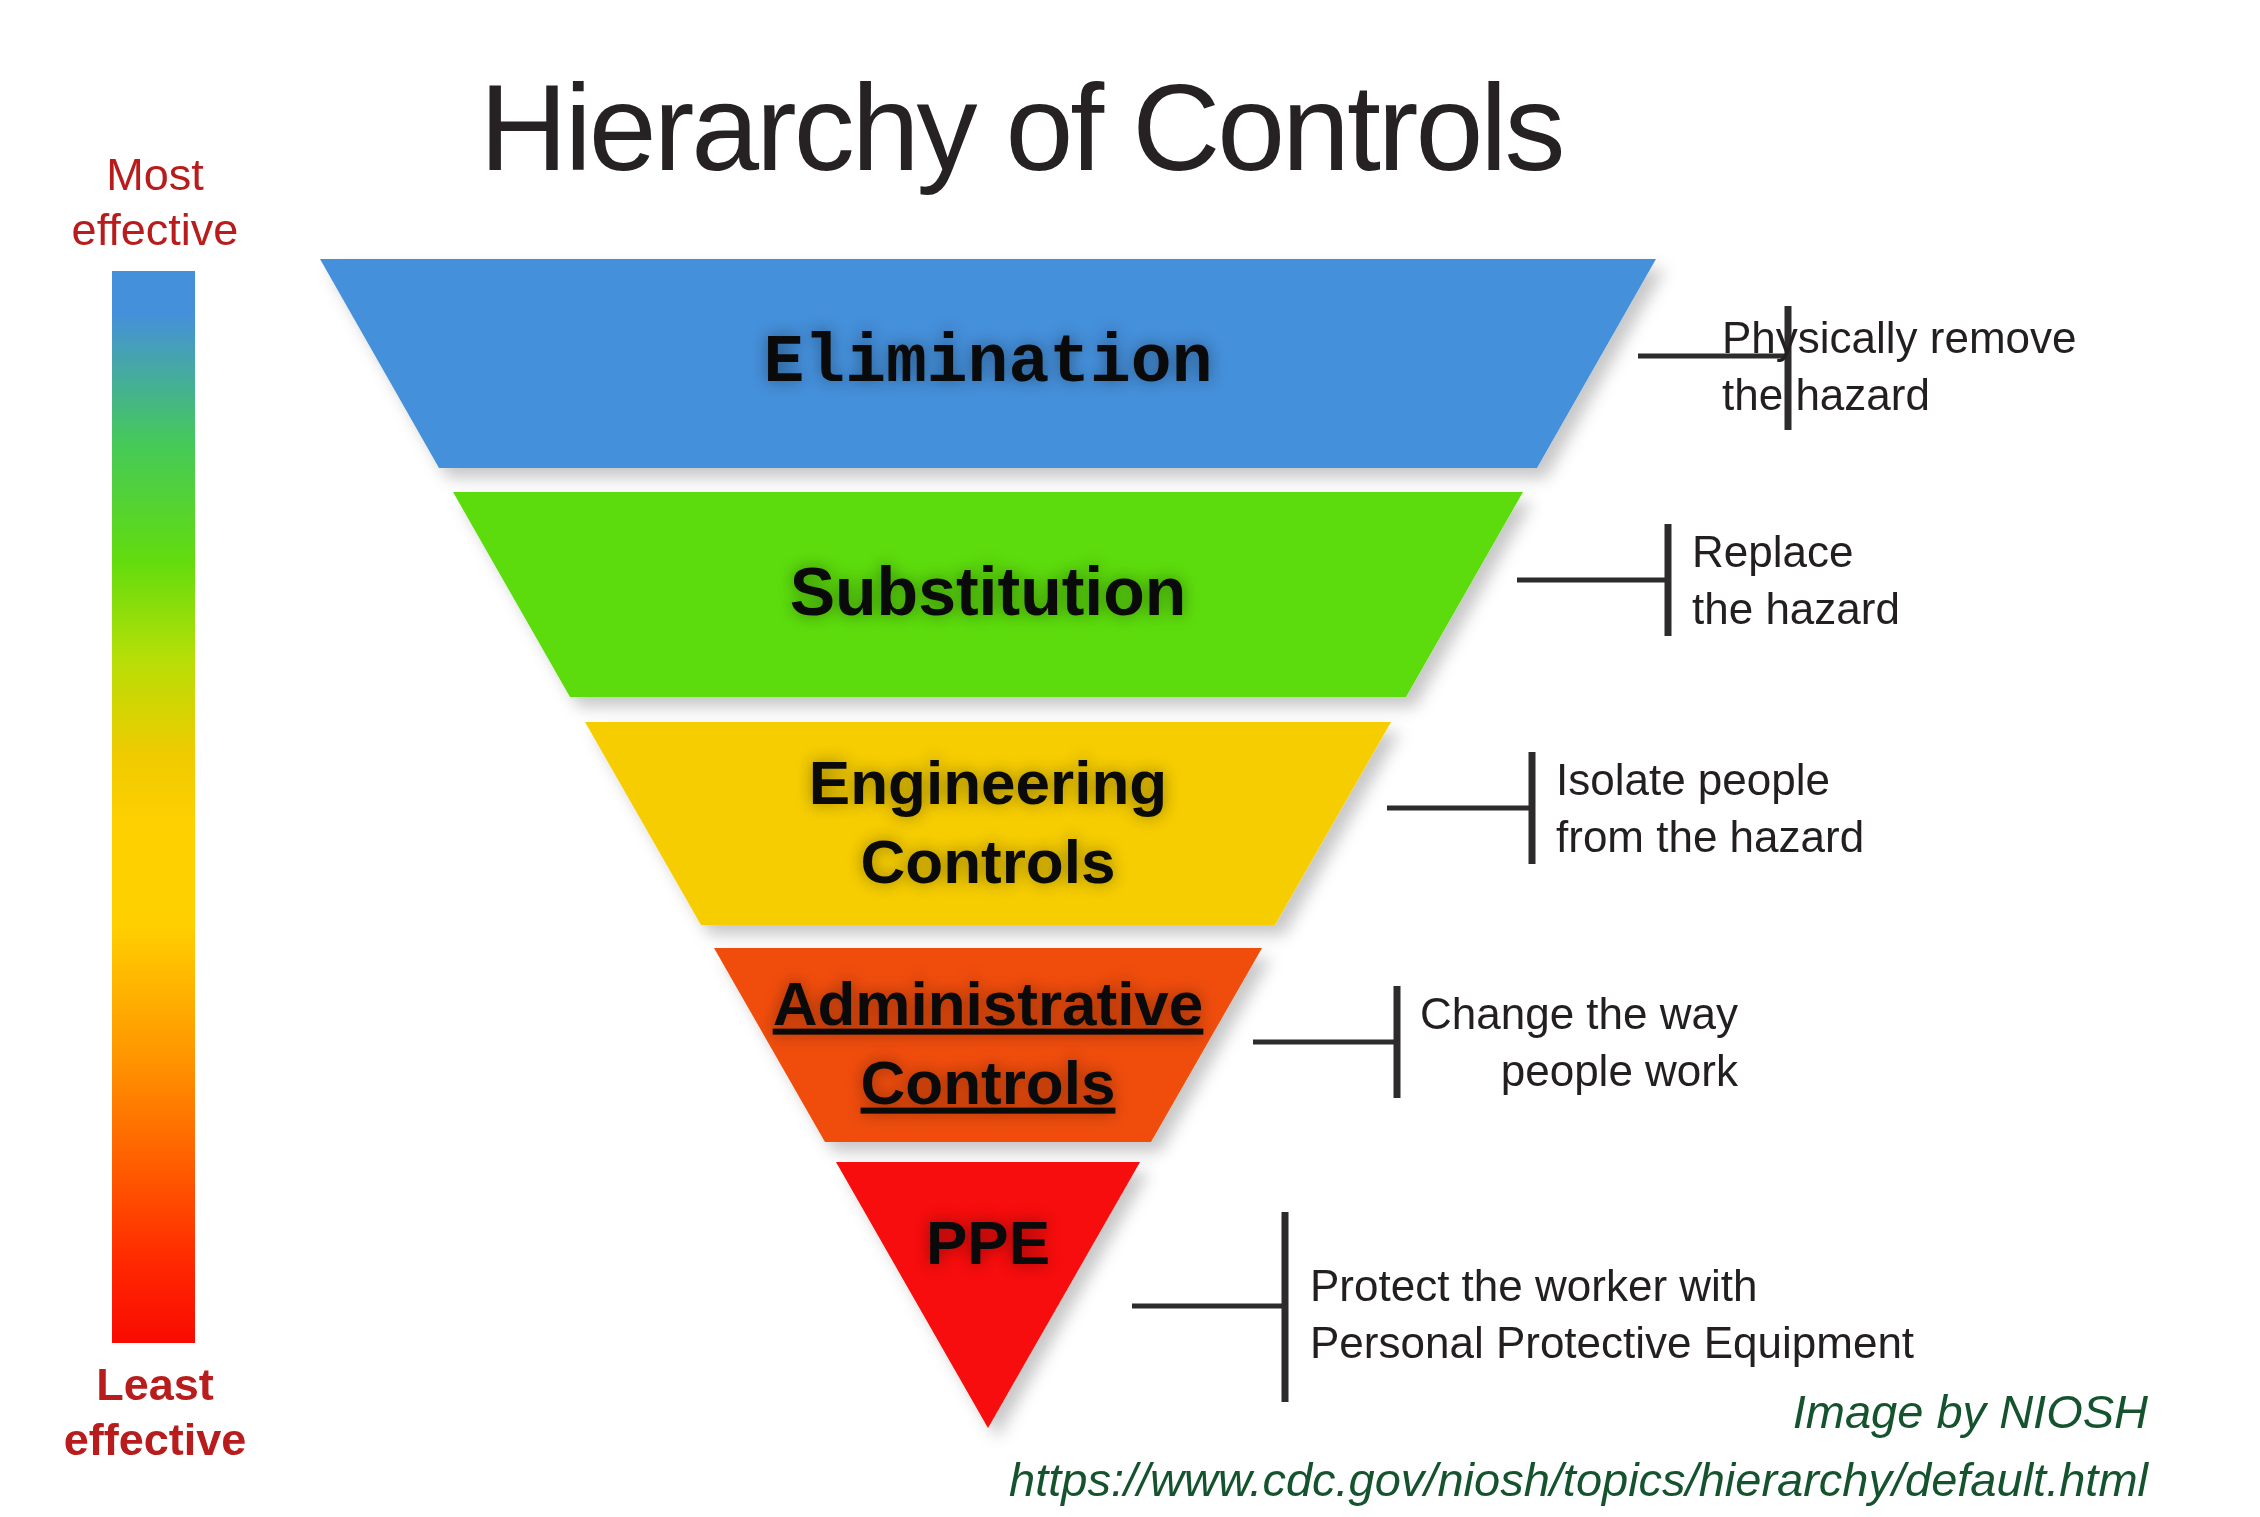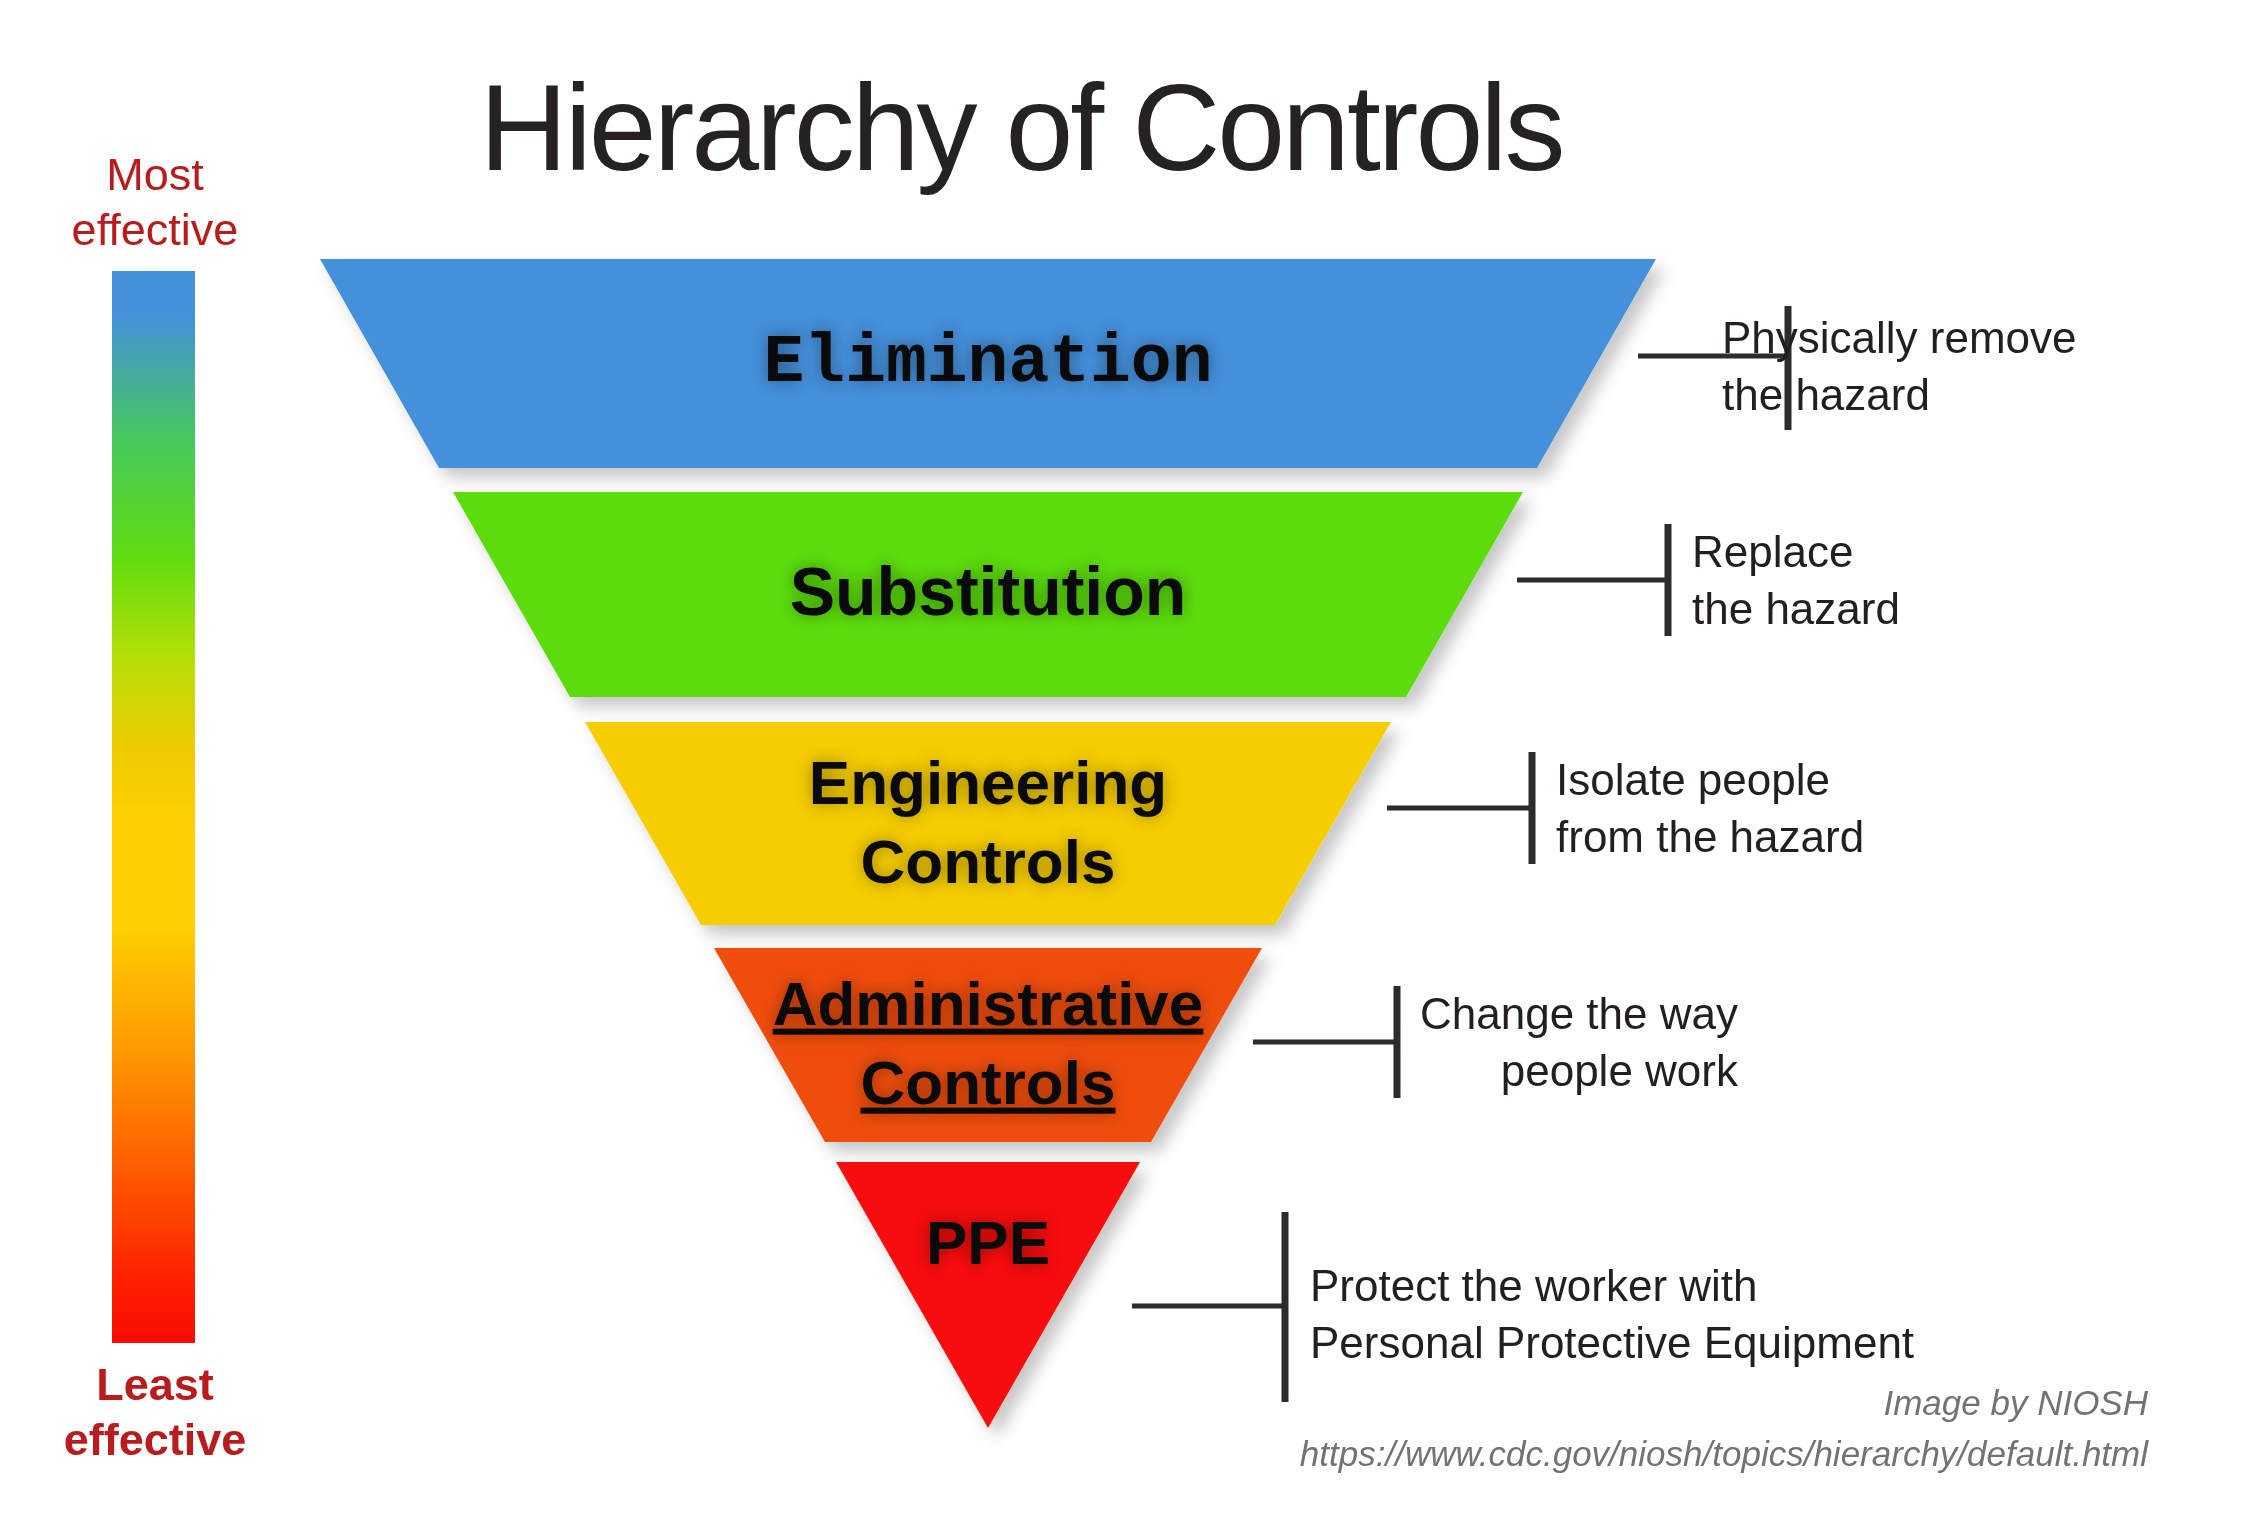--- a/index.html
+++ b/index.html
@@ -70,23 +70,23 @@
     width: 83px;
     height: 1072px;
   }
 
   .attribution {
     position: absolute;
     right: 112px;
     top: 1378px;
     text-align: right;
     font-style: italic;
-    font-size: 35px;
+    font-size: 47px;
     line-height: 1.45;
-    color: #737373;
+    color: #14532d;
   }
 </style>
 </head>
 <body>
 
 <div id="canvas">
 
   <div class="page-title">Hierarchy of Controls</div>
 
   <div class="side-label most">Most

